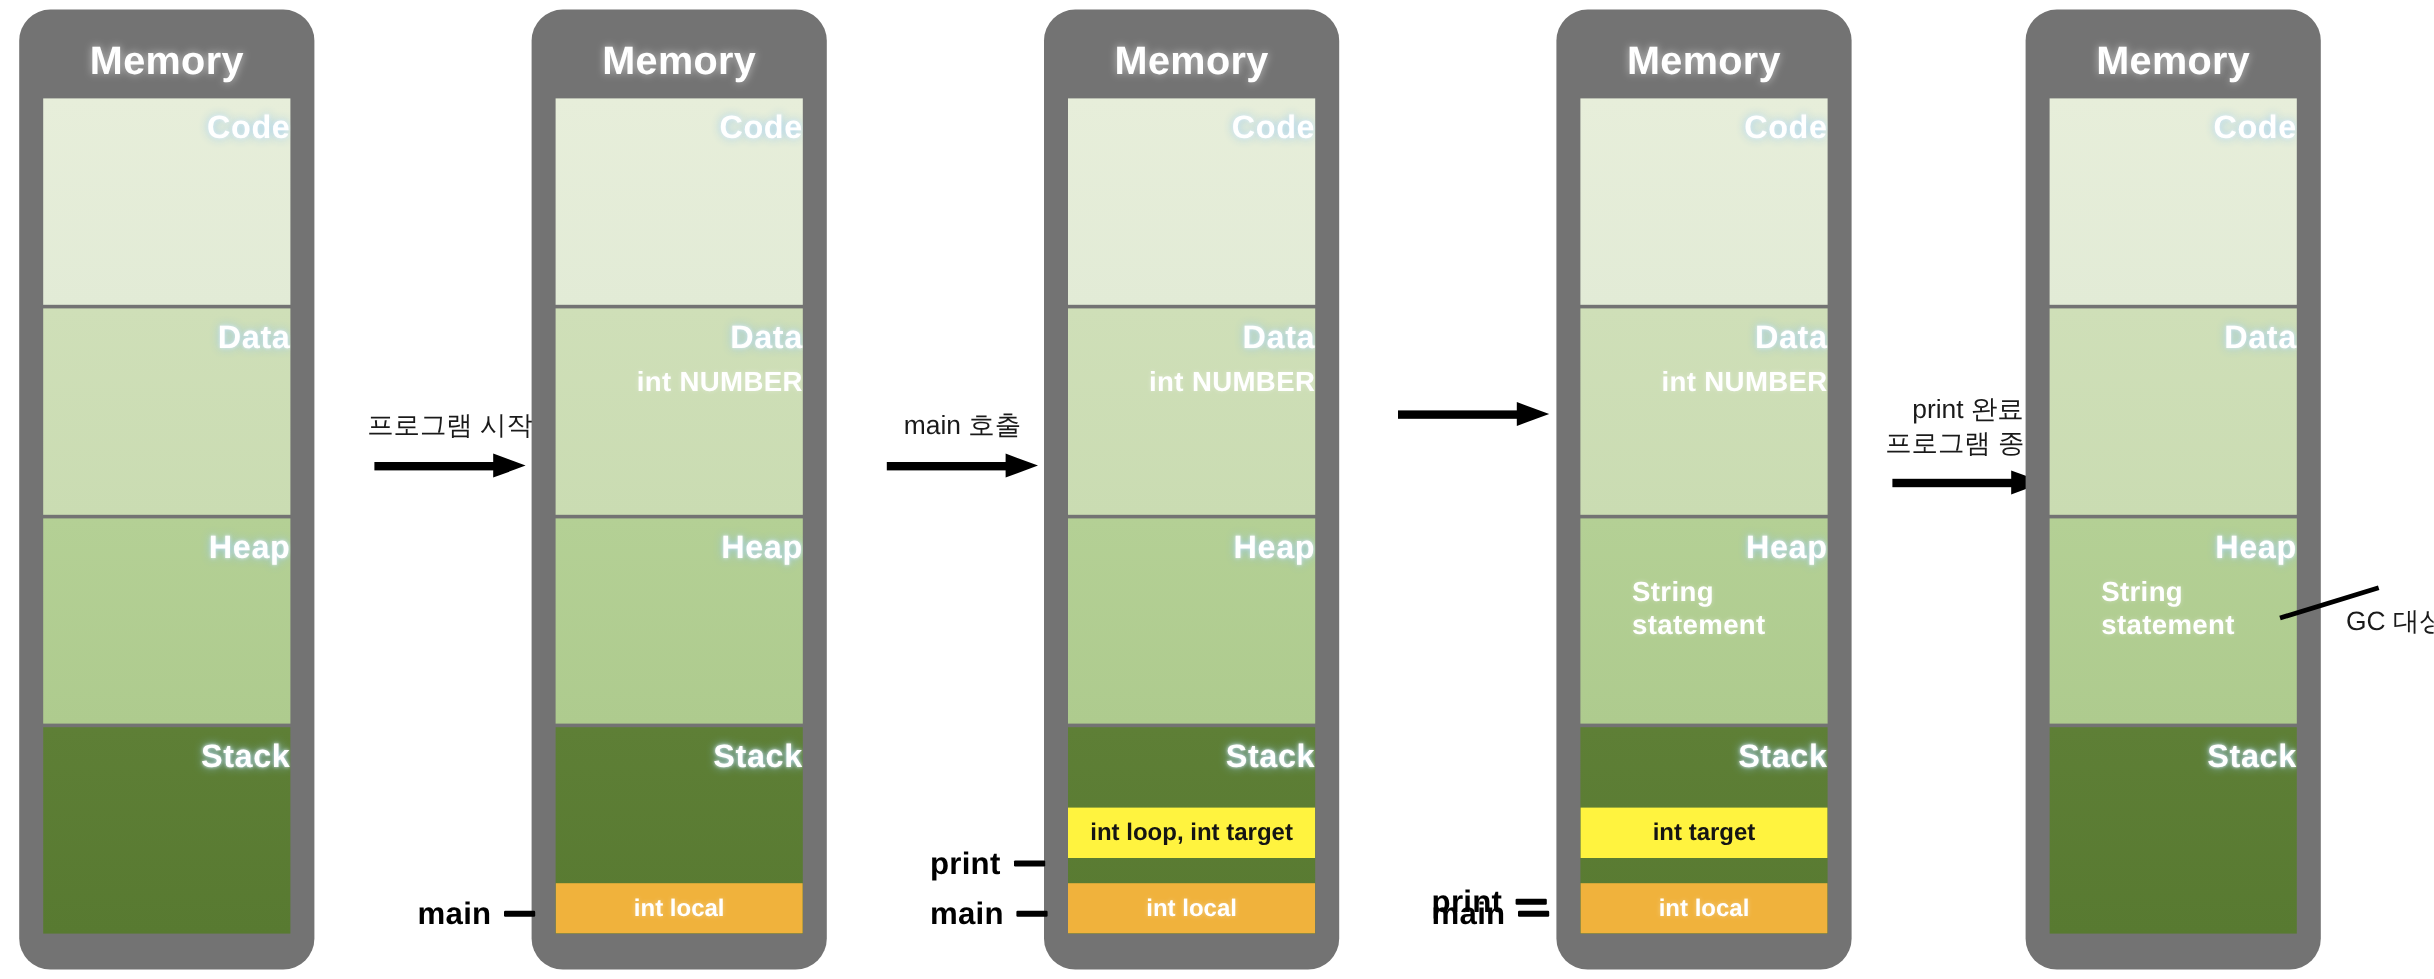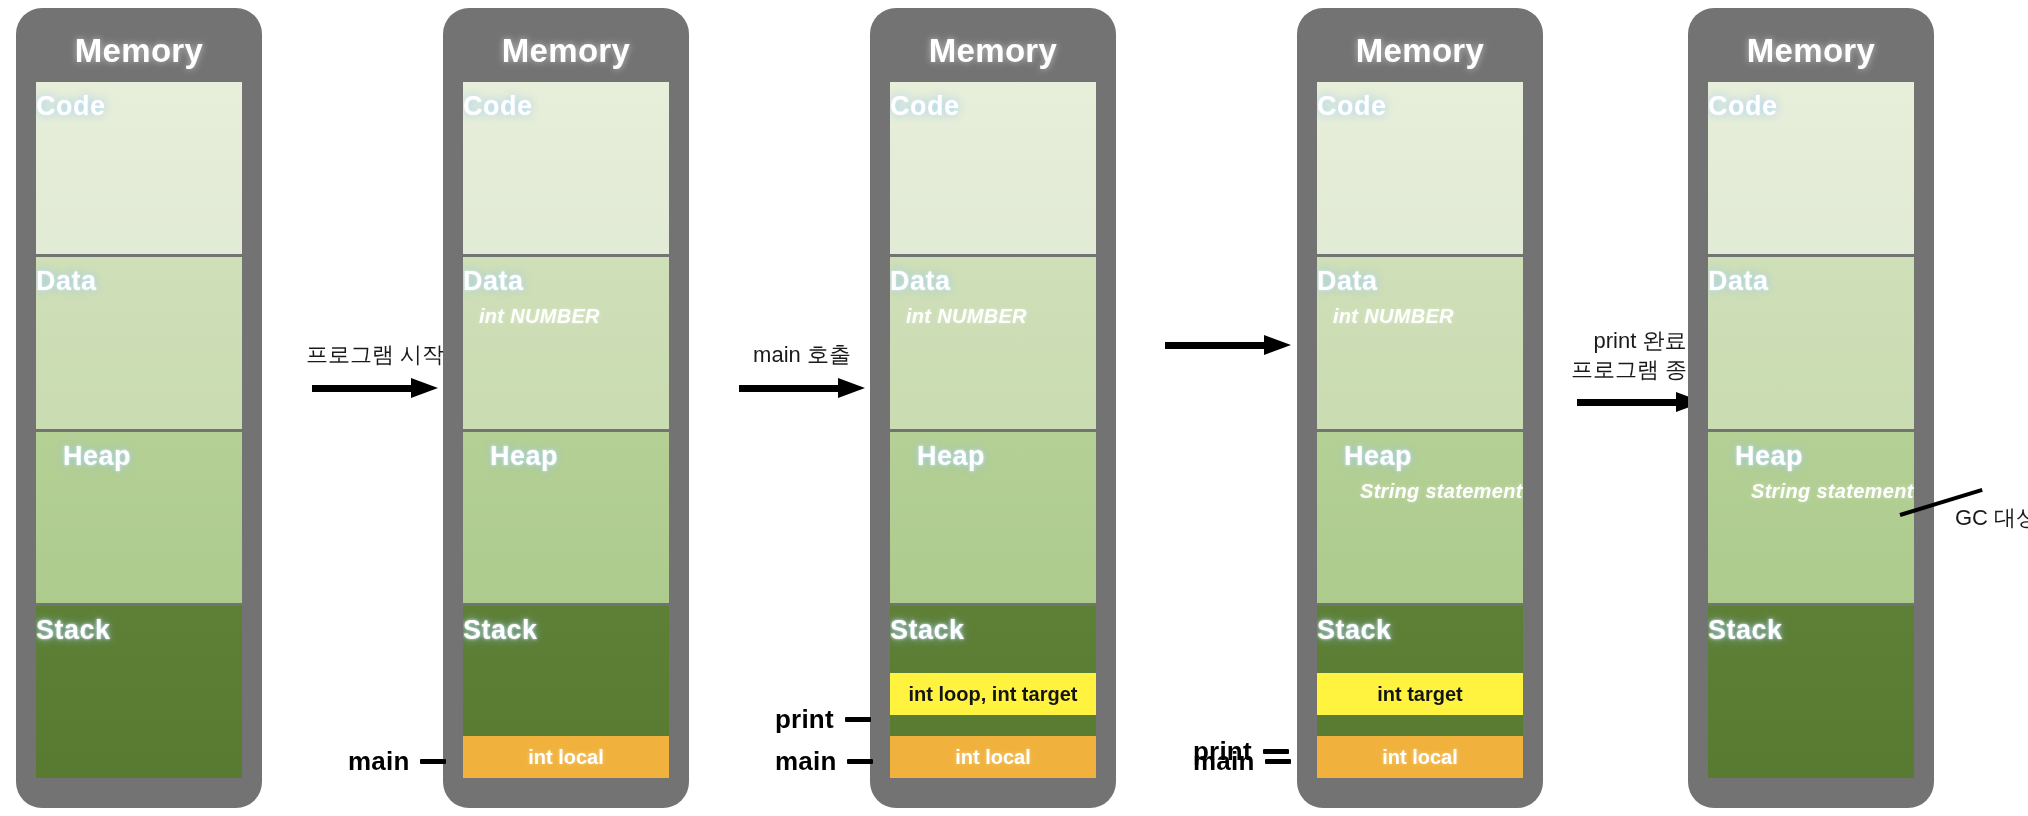--- a/index.html
+++ b/index.html
@@ -42,47 +42,46 @@
     flex-direction:column;
     gap:3px;
   }
   .seg{
     position:relative;
     flex:1 1 0;
     box-sizing:border-box;
     overflow:hidden;
     display:flex;
     flex-direction:column;
-    align-items:flex-start;
+    align-items:flex-end;
   }
   .seg-code{background:linear-gradient(180deg,#e7eeda 0%,#e2ebd6 100%);}
   .seg-data{background:linear-gradient(180deg,#cfdfb8 0%,#cadcb2 100%);}
   .seg-heap{background:linear-gradient(180deg,#b4d095 0%,#aecb8e 100%);padding-left:27px;}
   .seg-stack{background:linear-gradient(180deg,#5e7f36 0%,#587a31 100%);}
 
   .seg-label{
     text-align:center;
     color:#ffffff;
     font-size:27px;
     font-weight:bold;
     margin-top:10px;
     text-shadow:0 0 8px rgba(150,200,235,.95),0 0 3px rgba(255,255,255,.9);
     letter-spacing:.5px;
     line-height:1.05;
   }
   .seg-note{
     color:#ffffff;
-    font-size:20px;
+    font-size:23px;
     font-weight:bold;
     margin-top:10px;
     margin-left:16px;
     text-align:left;
     letter-spacing:.3px;
     text-shadow:0 0 4px rgba(255,255,255,.35);
-    font-style:italic;
   }
 
   
   .frames{
     position:absolute;
     left:0;right:0;bottom:0;
     display:flex;
     flex-direction:column;
   }
   .frame{

